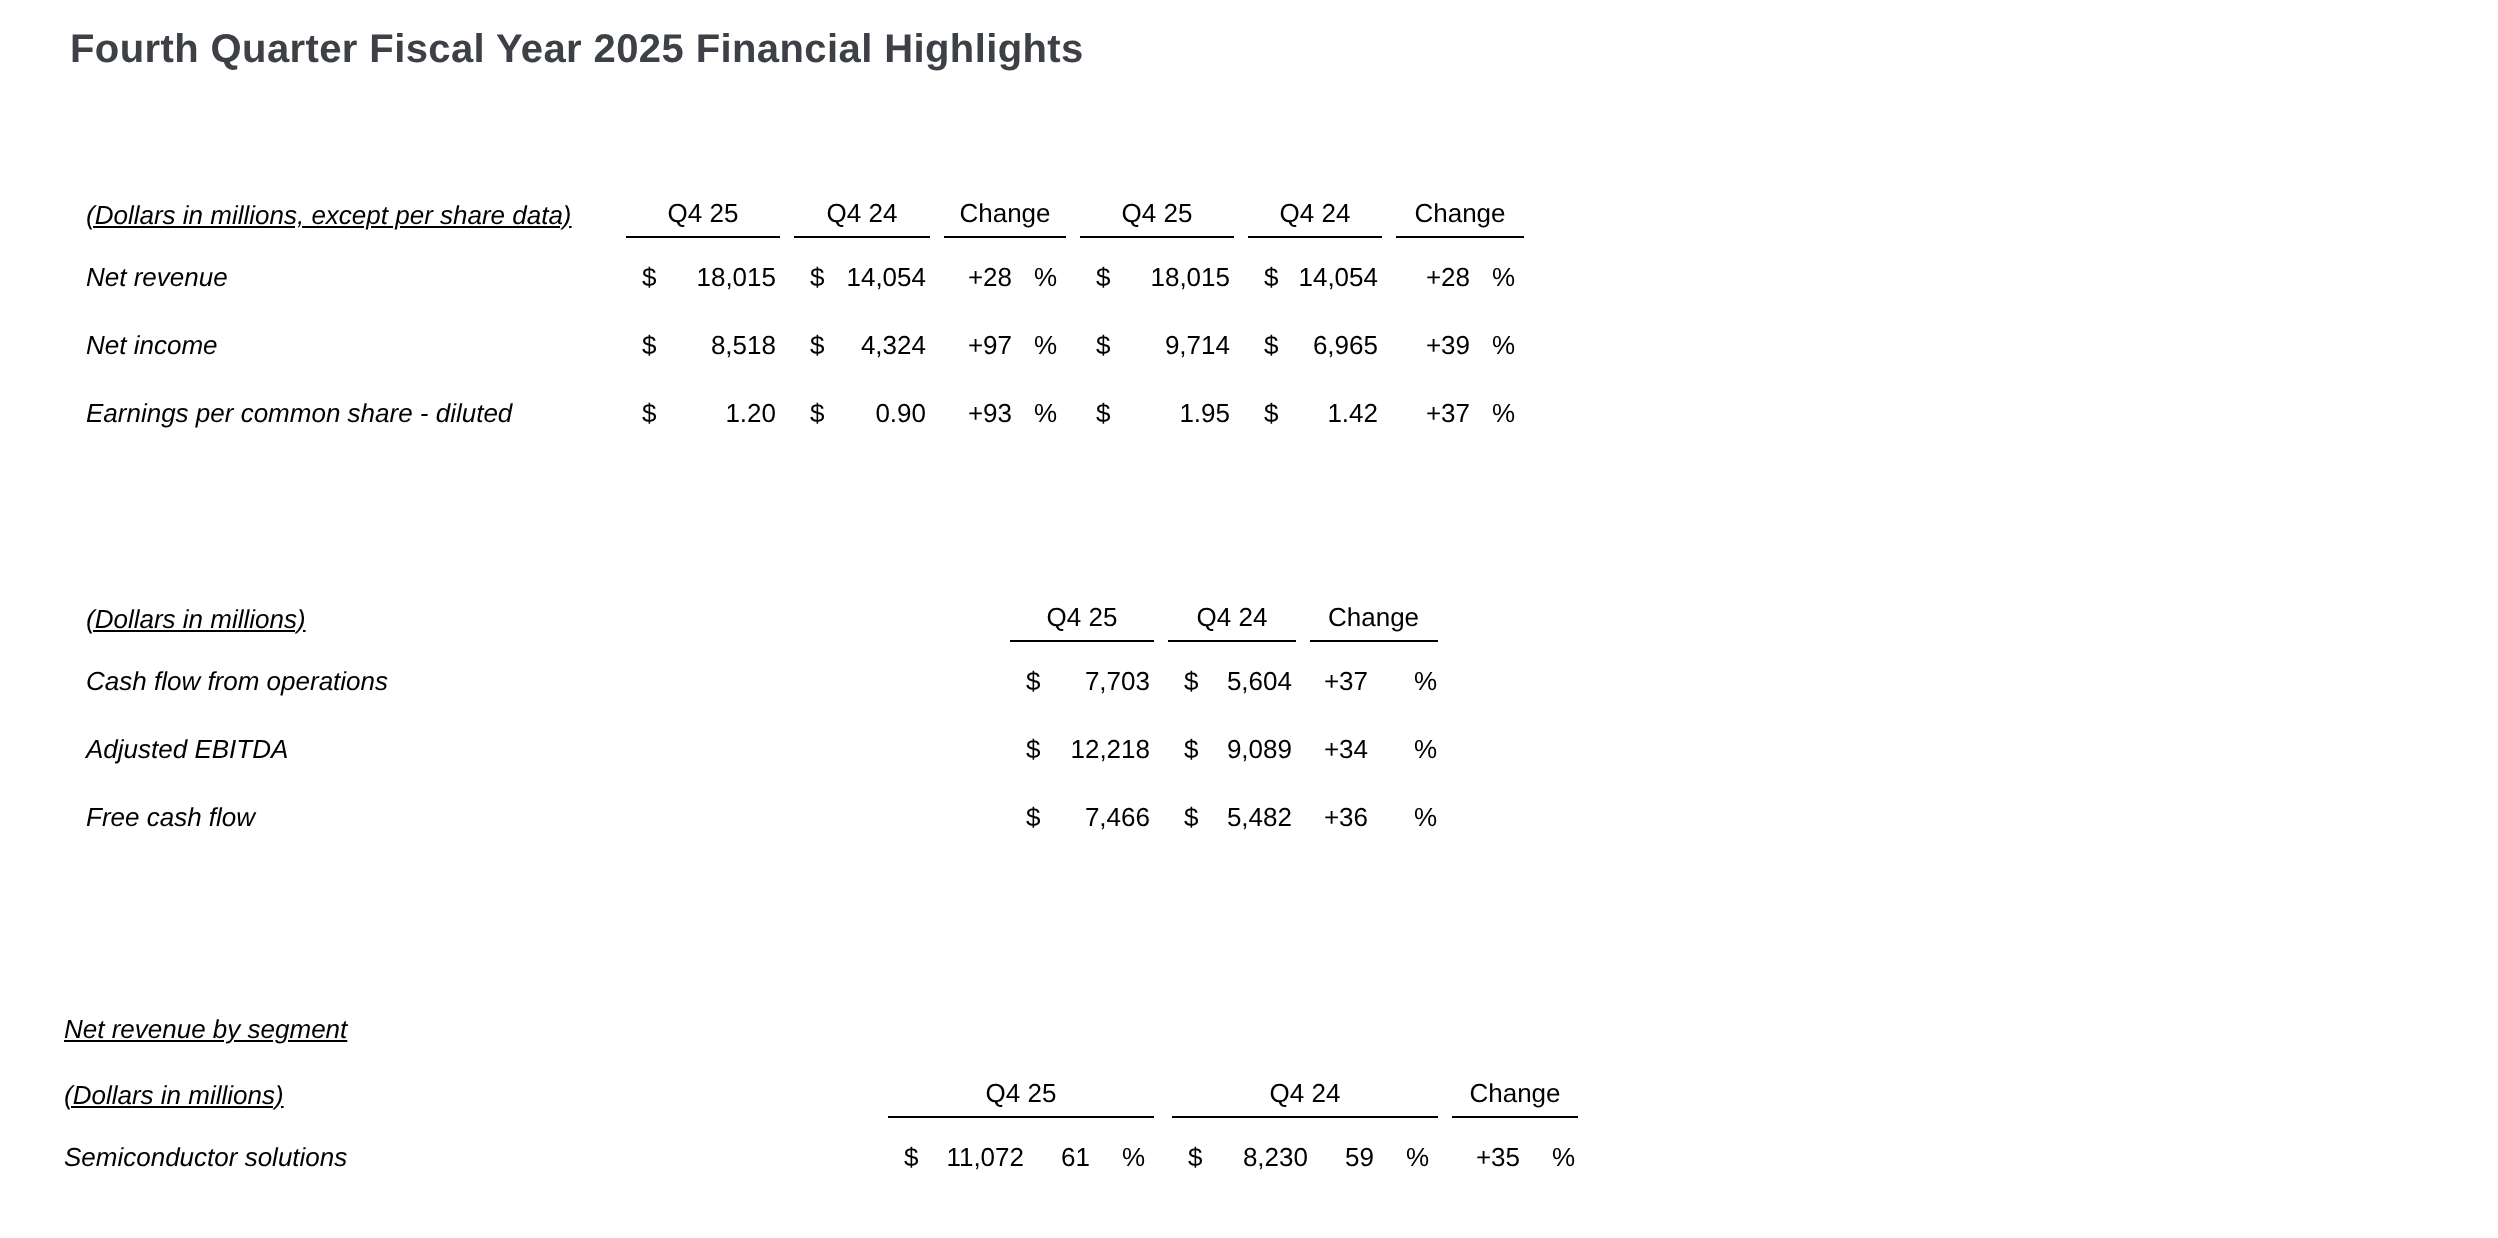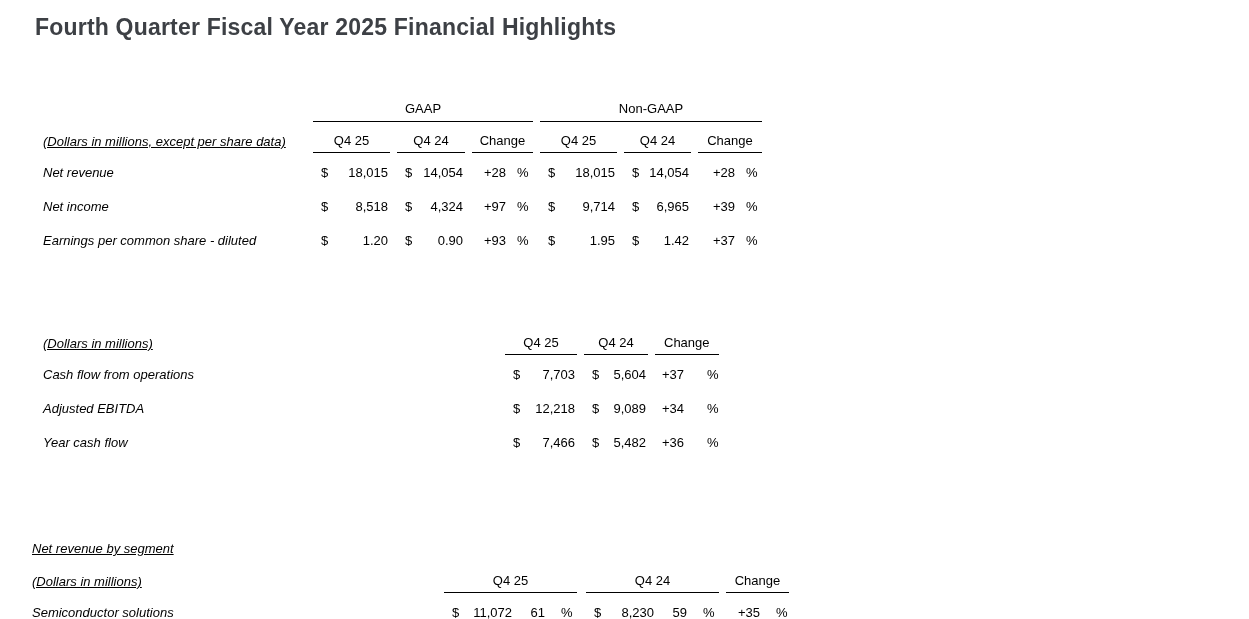--- a/index.html
+++ b/index.html
@@ -4,21 +4,21 @@
 <style>
   html, body { margin: 0; padding: 0; }
   body {
     width: 1249px; height: 619px;
     background: #ffffff;
     font-family: "Liberation Sans", "DejaVu Sans", sans-serif;
     color: #000000;
     overflow: hidden;
   }
   .title {
-    font-size: 23px;
+    font-size: 20px;
     font-weight: 700;
     color: #3d4045;
     margin: 14px 0 0 35px;
     letter-spacing: 0.2px;
   }
   table {
     border-collapse: collapse;
     table-layout: fixed;
     margin-left: 43px;
   }
@@ -68,26 +68,20 @@
       <col style="width:20px">
       <col style="width:57px">
     <col style="width:7px">
       <col style="width:20px">
       <col style="width:47px">
       <col style="width:7px">
     <col style="width:44px">
       <col style="width:20px">
   </colgroup>
   <tbody>
-      <tr class="r-grp">
-    <td class="lbl"></td>
-    <th class="bb" colspan="8">GAAP</th>
-    <td></td>
-    <th class="bb" colspan="8">Non-GAAP</th>
-  </tr>
   <tr class="r-head">
     <td class="lbl"><span class="ul">(Dollars in millions, except per share data)</span></td>
     <th class="bb" colspan="2">Q4 25</th>
     <td></td>
     <th class="bb" colspan="2">Q4 24</th>
     <td></td>
     <th class="bb" colspan="2">Change</th>
     <td></td>
     <th class="bb" colspan="2">Q4 25</th>
     <td></td>
@@ -195,21 +189,21 @@
     <td class="d">$</td>
     <td class="v">12,218</td>
     <td></td>
     <td class="d">$</td>
     <td class="v">9,089</td>
     <td></td>
     <td class="c">+34</td>
     <td class="s s16">%</td>
   </tr>
   <tr>
-    <td class="lbl">Year cash flow</td>
+    <td class="lbl">Free cash flow</td>
     <td class="d">$</td>
     <td class="v">7,466</td>
     <td></td>
     <td class="d">$</td>
     <td class="v">5,482</td>
     <td></td>
     <td class="c">+36</td>
     <td class="s s16">%</td>
   </tr>
 </tbody>

